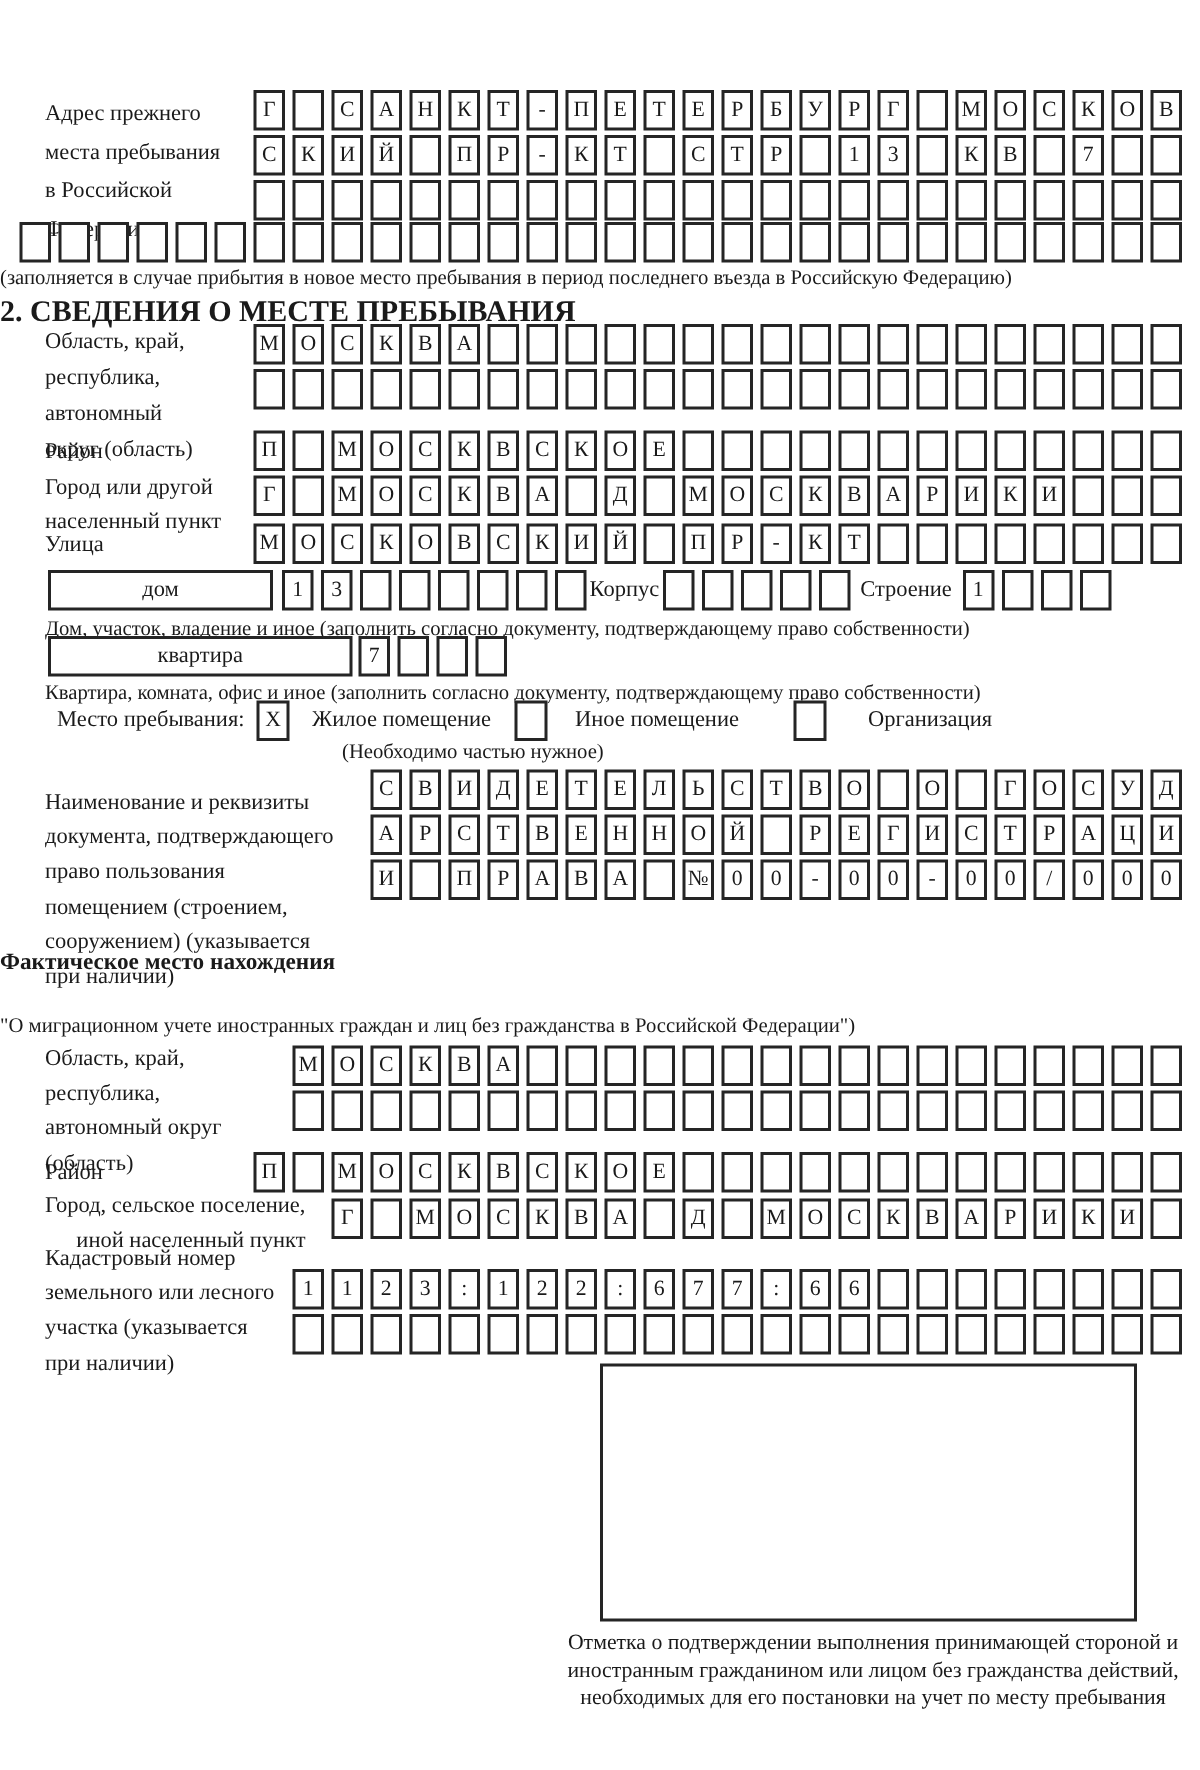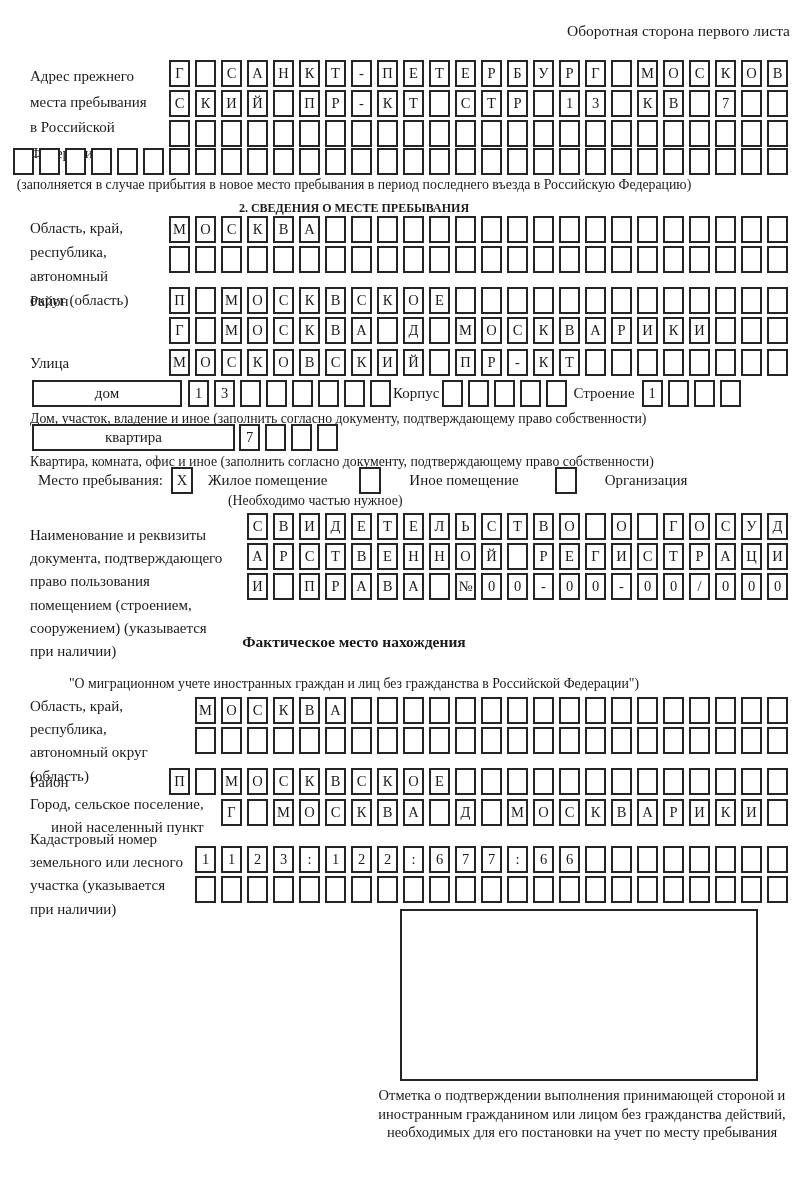--- a/index.html
+++ b/index.html
@@ -2,21 +2,21 @@
 <html><head>
 <meta charset="utf-8">
 <style>
   html,body{margin:0;padding:0;background:#e8e8e8;}
   #sheet{
     position:relative;width:800px;height:1180px;margin:0 auto;background:#ffffff;
     font-family:"Liberation Serif","DejaVu Serif",serif;color:#1a1a1a;overflow:hidden;
   }
   .lbl{position:absolute;font-size:15px;line-height:24px;white-space:pre-line;}
   .cap{position:absolute;font-size:13.8px;line-height:17px;}
-  .center{left:0;width:708px;text-align:center;}
+  .center{left:0;width:708px;text-align:left;}
   .bold{font-weight:bold;}
   .crow{position:absolute;display:flex;}
   .cell{
     flex:none;width:21px;height:27px;box-sizing:border-box;border:2px solid #252525;
     margin-right:5px;display:flex;align-items:center;justify-content:center;
     font-size:14.5px;background:#fff;
   }
   .crow .cell:last-child{margin-right:0;}
   .widebox{
     flex:none;height:27px;box-sizing:border-box;border:2px solid #252525;background:#fff;
@@ -28,21 +28,20 @@
     box-sizing:border-box;border:2px solid #252525;background:#fff;}
   #stamp-caption{position:absolute;left:368px;top:1086px;width:428px;text-align:center;
     font-size:14.5px;line-height:18.5px;}
   #header-right{position:absolute;top:22px;right:10px;font-size:15.5px;}
 </style>
 </head>
 <body>
 
 <div id="sheet">
 
-  <div id="header-right">Оборотная сторона первого листа</div>
 
   <div class="lbl" style="top:64px;left:30px;line-height:25.5px;">Адрес прежнего
 места пребывания
 в Российской
 Федерации</div>
   <div class="crow" style="top:60px;right:12px;">
       <span class="cell">Г</span>
       <span class="cell"></span>
       <span class="cell">С</span>
       <span class="cell">А</span>
@@ -146,21 +145,21 @@
       <span class="cell"></span>
       <span class="cell"></span>
       <span class="cell"></span>
       <span class="cell"></span>
       <span class="cell"></span>
       <span class="cell"></span>
       <span class="cell"></span>
     </div>
   <div class="cap center" style="top:176px;">(заполняется в случае прибытия в новое место пребывания в период последнего въезда в Российскую Федерацию)</div>
 
-  <div class="lbl bold center" style="top:196px;font-size:12px;">2. СВЕДЕНИЯ О МЕСТЕ ПРЕБЫВАНИЯ</div>
+  <div class="lbl bold center" style="top:196px;font-size:20px;">2. СВЕДЕНИЯ О МЕСТЕ ПРЕБЫВАНИЯ</div>
 
   <div class="lbl" style="top:216px;left:30px;line-height:24px;">Область, край,
 республика,
 автономный
 округ (область)</div>
   <div class="crow" style="top:216px;right:12px;">
       <span class="cell">М</span>
       <span class="cell">О</span>
       <span class="cell">С</span>
       <span class="cell">К</span>
@@ -233,20 +232,22 @@
       <span class="cell"></span>
       <span class="cell"></span>
       <span class="cell"></span>
       <span class="cell"></span>
       <span class="cell"></span>
       <span class="cell"></span>
       <span class="cell"></span>
       <span class="cell"></span>
     </div>
 
+  <div class="lbl" style="top:314px;left:30px;line-height:23px;">Город или другой
+населенный пункт</div>
   <div class="crow" style="top:317px;right:12px;">
       <span class="cell">Г</span>
       <span class="cell"></span>
       <span class="cell">М</span>
       <span class="cell">О</span>
       <span class="cell">С</span>
       <span class="cell">К</span>
       <span class="cell">В</span>
       <span class="cell">А</span>
       <span class="cell"></span>
@@ -332,23 +333,23 @@
         <span class="cell"></span>
         <span class="cell"></span>
         <span class="cell"></span>
       </div>
   </div>
   <div class="cap" style="top:453px;left:30px;">Квартира, комната, офис и иное (заполнить согласно документу, подтверждающему право собственности)</div>
 
   <div class="hrow" style="top:467px;left:38px;">
     <div class="inline-lbl" style="margin-right:8px;">Место пребывания:</div>
     <span class="cell" style="width:22px;margin-right:15px;">X</span>
-    <div class="inline-lbl" style="margin-right:32px;">Жилое помещение</div>
+    <div class="inline-lbl" style="margin-right:16px;">Жилое помещение</div>
     <span class="cell" style="width:22px;margin-right:18px;"></span>
-    <div class="inline-lbl" style="margin-right:36px;margin-left:10px;">Иное помещение</div>
+    <div class="inline-lbl" style="margin-right:36px;">Иное помещение</div>
     <span class="cell" style="width:22px;margin-right:28px;"></span>
     <div class="inline-lbl">Организация</div>
   </div>
   <div class="cap" style="top:492px;left:228px;">(Необходимо частью нужное)</div>
 
   <div class="lbl" style="top:524px;left:30px;line-height:23.2px;">Наименование и реквизиты
 документа, подтверждающего
 право пользования
 помещением (строением,
 сооружением) (указывается

